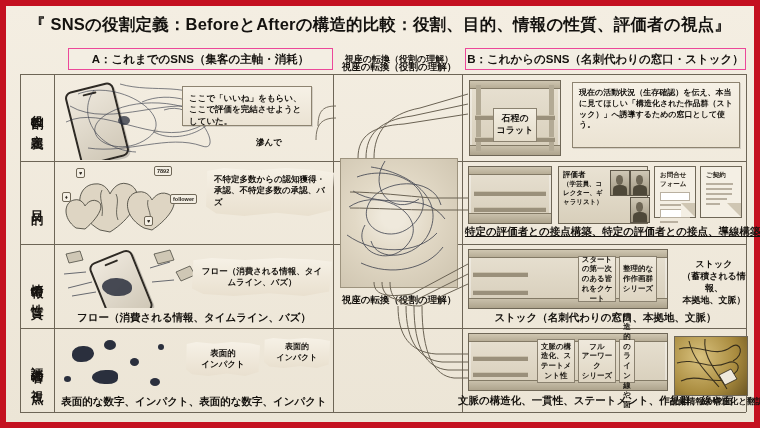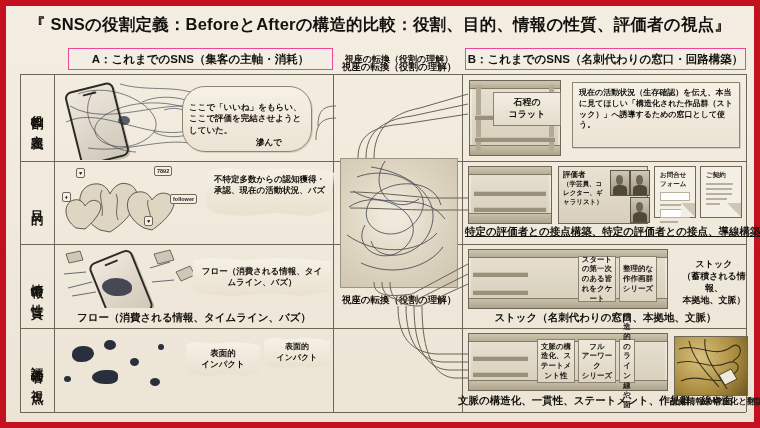--- a/index.html
+++ b/index.html
@@ -186,21 +186,21 @@
 </head>
 <body>
 
 <div class="frame">
   <div class="board"></div>
 
   <div class="title">『 SNSの役割定義：BeforeとAfterの構造的比較：役割、目的、情報の性質、評価者の視点』</div>
 
   <div class="hdr" id="hdrA">A：これまでのSNS（集客の主軸・消耗）</div>
   <div class="hdr" id="hdrMid">視座の転換（役割の理解）</div>
-  <div class="hdr" id="hdrB">B：これまでのSNS（名刺代わりの窓口・回路構築）</div>
+  <div class="hdr" id="hdrB">B：これからのSNS（名刺代わりの窓口・ストック）</div>
 
   <div class="vline" style="left:48px;top:68px;height:338px;"></div>
   <div class="vline" style="left:327px;top:68px;height:338px;"></div>
   <div class="vline" style="left:456px;top:68px;height:338px;"></div>
   <div class="hline" style="left:14px;top:68px;width:726px;"></div>
   <div class="hline" style="left:14px;top:155px;width:726px;"></div>
   <div class="hline" style="left:14px;top:238px;width:726px;"></div>
   <div class="hline" style="left:14px;top:322px;width:726px;"></div>
   <div class="hline" style="left:14px;top:406px;width:726px;"></div>
   <div class="vline" style="left:14px;top:68px;height:338px;"></div>
@@ -220,32 +220,32 @@
           <path d="M8 46 C44 28, 96 70, 138 52 C172 38, 120 10, 84 26"></path>
           <path d="M30 72 C70 78, 110 58, 144 70 C166 78, 140 22, 106 34"></path>
           <path d="M62 8 C96 18, 134 4, 152 30 C166 50, 120 70, 96 56"></path>
           <path d="M12 30 C52 54, 118 16, 150 36"></path>
           <path d="M36 14 C18 40, 40 74, 78 76"></path>
         </g>
       </svg>
     </div>
     <div class="ink" style="left:60px;top:40px;width:12px;height:9px;opacity:.75;"></div>
   </div>
-  <div class="note" style="left:176px;top:80px;width:130px;height:66px;font-size:8.5px;padding:15px 6px;border-radius:23px;">ここで「いいね」をもらい、ここで評価を完結させようとしていた。</div>
+  <div class="note" style="left:176px;top:80px;width:130px;height:40px;font-size:8.5px;padding:6px 6px;">ここで「いいね」をもらい、ここで評価を完結させようとしていた。</div>
   <div class="caption" style="left:250px;top:131px;font-size:8.5px;">滲んで</div>
 
   <div class="shelf" style="left:463px;top:74px;width:92px;height:76px;">
     <div class="cap" style="top:0;"></div>
     <div class="base"></div>
     <div class="post" style="left:6px;"></div>
     <div class="post" style="right:6px;"></div>
     <div class="plank" style="top:34px;"></div>
     <div class="plank" style="top:56px;"></div>
   </div>
-  <div class="shelflabel" style="left:487px;top:86px;width:68px;height:34px;white-space:pre-line;">石程の
+  <div class="shelflabel" style="left:487px;top:102px;width:44px;height:34px;white-space:pre-line;">石程の
 コラット</div>
   <div class="note" style="left:566px;top:76px;width:168px;height:66px;font-size:8px;padding:5px 6px;">現在の活動状況（生存確認）を伝え、本当に見てほしい「構造化された作品群（ストック）」へ誘導するための窓口として使う。</div>
 
   <div class="art" style="left:52px;top:158px;width:150px;height:76px;">
     <div class="scribble" style="left:0;top:0;">
       <svg width="150" height="76" viewBox="0 0 150 76">
         <g fill="#ded5c3" stroke="#3a3930" stroke-width="0.8">
           <path d="M42 66 C14 50, 18 22, 36 20 C48 18, 52 30, 52 30 C52 30, 58 16, 70 20 C88 26, 78 52, 52 68 Z"></path>
           <path d="M86 64 C64 52, 66 30, 80 28 C90 26, 94 36, 94 36 C94 36, 100 26, 110 30 C124 36, 112 54, 94 66 Z"></path>
           <path d="M18 64 C4 54, 6 38, 16 36 C24 34, 27 42, 27 42 C27 42, 32 34, 39 37 C49 41, 38 56, 27 65 Z"></path>
@@ -256,21 +256,21 @@
           <path d="M90 36 C88 44, 94 48, 92 58"></path>
         </g>
       </svg>
     </div>
     <div class="badge" style="left:96px;top:2px;">7892</div>
     <div class="badge" style="left:112px;top:30px;">follower</div>
     <div class="badge" style="left:18px;top:4px;">♥</div>
     <div class="badge" style="left:4px;top:28px;">♦</div>
     <div class="badge" style="left:86px;top:52px;">♥</div>
   </div>
-  <div class="note torn" style="left:200px;top:162px;width:128px;height:48px;font-size:8.5px;padding:6px 8px;">不特定多数からの認知獲得・承認、現在の活動状況、バズ</div>
+  <div class="note torn" style="left:200px;top:162px;width:128px;height:48px;font-size:8.5px;padding:6px 8px;">不特定多数からの認知獲得・承認、不特定多数の承認、バズ</div>
 
   <div class="shelf" style="left:462px;top:160px;width:84px;height:58px;">
     <div class="cap" style="top:0;"></div>
     <div class="base"></div>
     <div class="plank" style="top:24px;"></div>
     <div class="plank" style="top:40px;"></div>
   </div>
 
   <div class="portcard" style="left:552px;top:160px;width:90px;height:58px;">
     <div class="txt">
@@ -353,20 +353,21 @@
     <div class="ink" style="left:34px;top:38px;width:26px;height:14px;border-radius:60% 40% 45% 55%;"></div>
     <div class="ink" style="left:72px;top:26px;width:9px;height:8px;"></div>
     <div class="ink" style="left:6px;top:44px;width:7px;height:6px;"></div>
     <div class="ink" style="left:92px;top:46px;width:10px;height:8px;"></div>
     <div class="ink" style="left:100px;top:12px;width:6px;height:6px;"></div>
   </div>
   <div class="note torn" style="left:180px;top:336px;width:74px;height:34px;font-size:8.5px;padding:3px;display:flex;align-items:center;justify-content:center;text-align:center;white-space:pre-line;">表面的
 インパクト</div>
   <div class="note torn" style="left:258px;top:332px;width:66px;height:30px;font-size:8px;padding:3px;display:flex;align-items:center;justify-content:center;text-align:center;white-space:pre-line;">表面的
 インパクト</div>
+  <div class="rowcaption" style="left:52px;top:389px;width:272px;">表面的な数字、インパクト、表面的な数字、インパクト</div>
 
   <div class="shelf" style="left:462px;top:327px;width:200px;height:58px;">
     <div class="cap" style="top:0;"></div>
     <div class="base"></div>
     <div class="plank" style="top:22px;left:2%;width:28%;"></div>
     <div class="plank" style="top:38px;left:2%;width:28%;"></div>
   </div>
   <div class="tile" style="left:572px;top:333px;width:38px;height:44px;white-space:pre-line;">フル
 アーワーク
 シリーズ</div>

